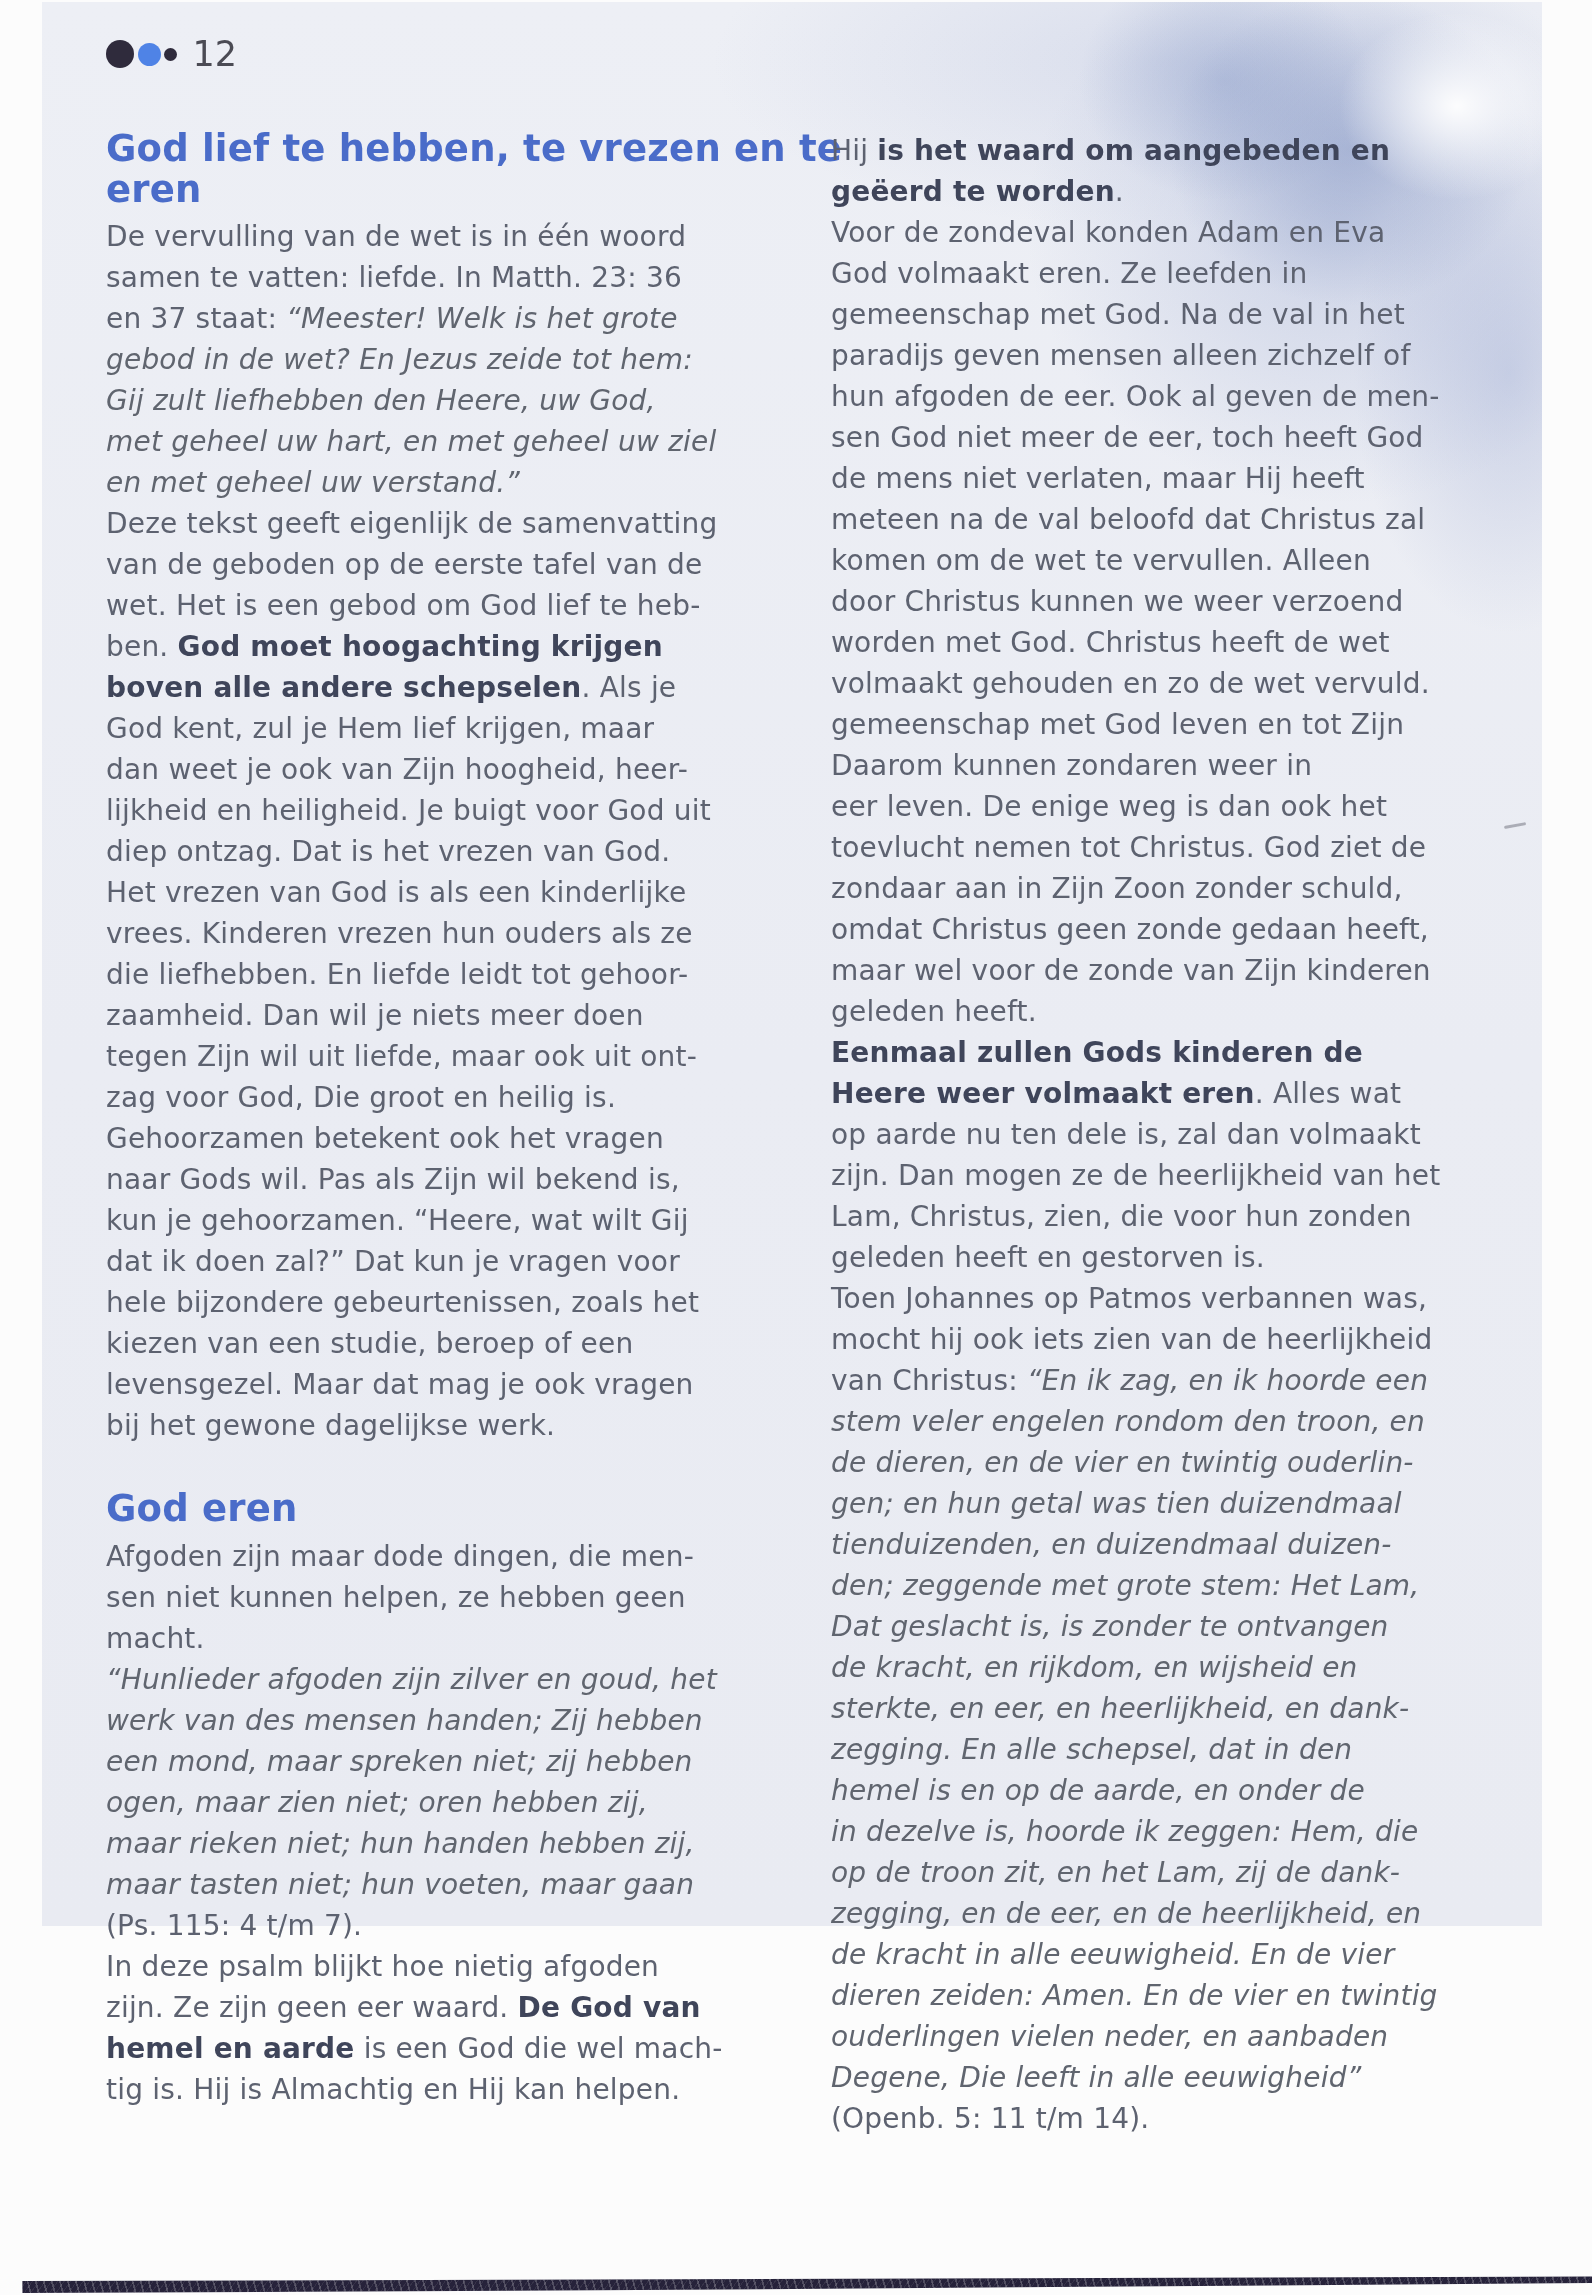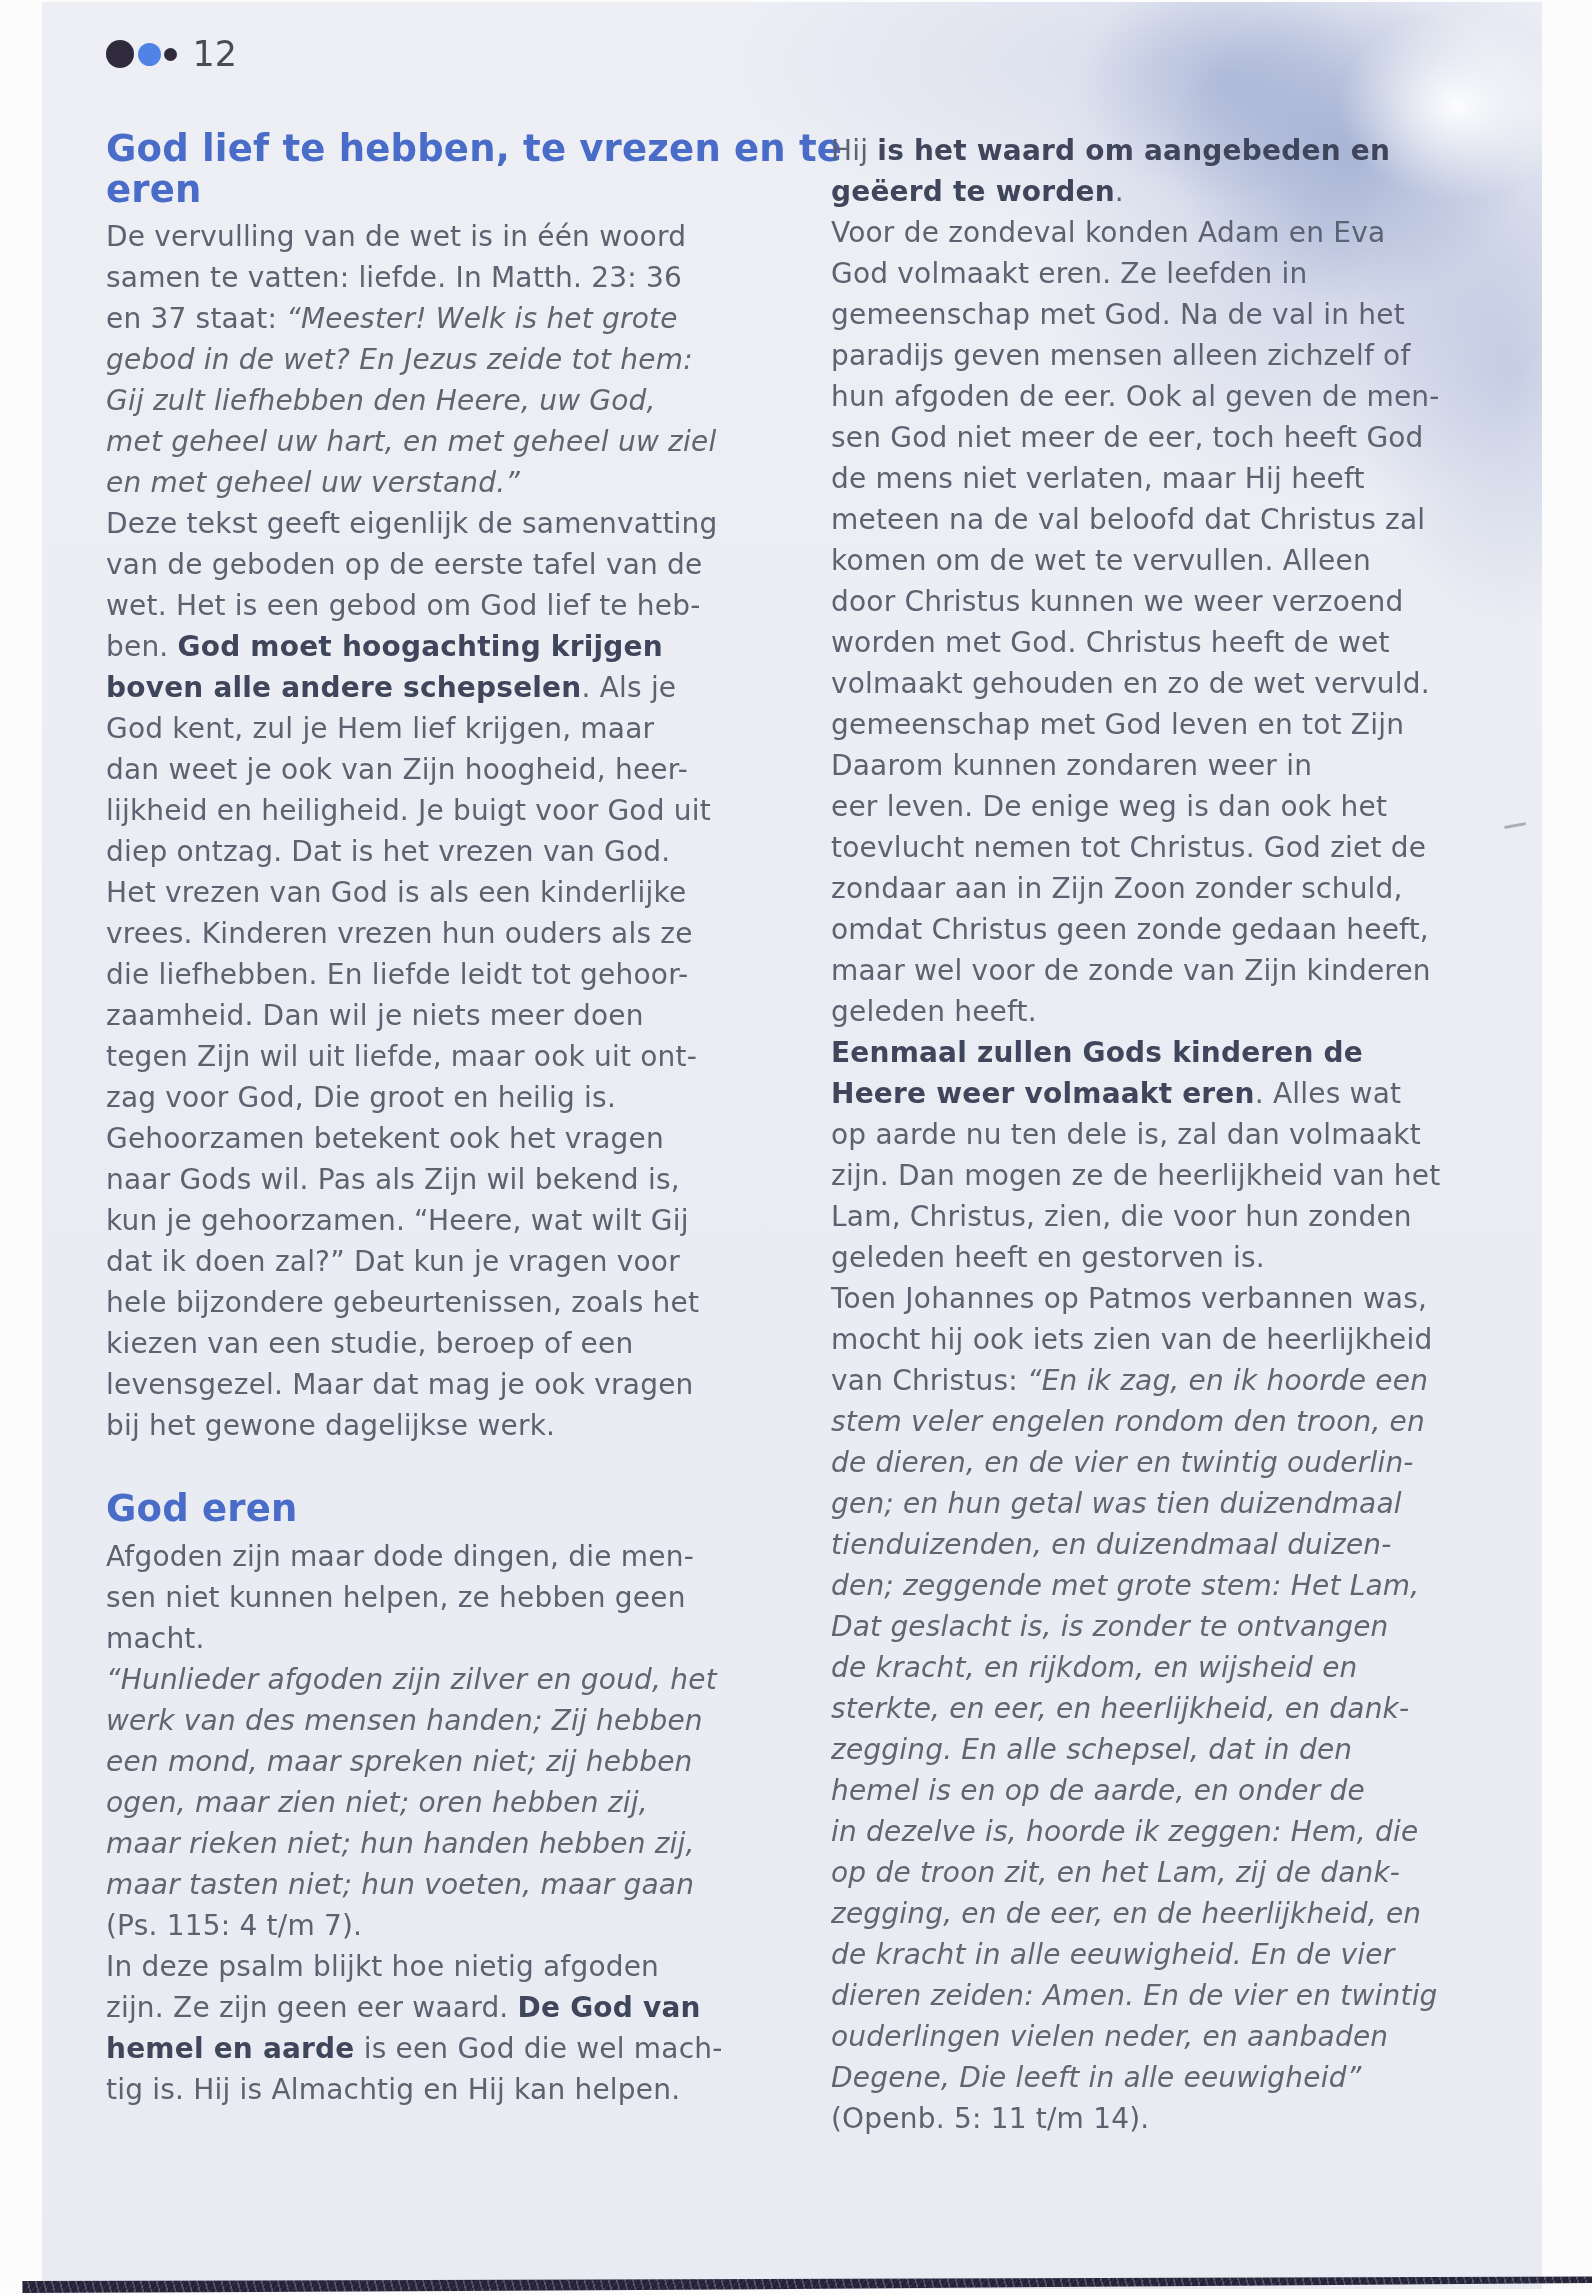--- a/index.html
+++ b/index.html
@@ -7,21 +7,21 @@
     position:relative;
     width:1592px;height:2295px;
     overflow:hidden;
     background:#fcfcfc;
     font-family:"DejaVu Sans",sans-serif;
   }
   
   .paper{
     position:absolute;
     left:42px;top:1.7px;
-    width:1500px;height:2287px;
+    width:1500px;height:1924px;
     background-color:#eaecf3;
     background-image:
       radial-gradient(ellipse 173px 138px at 1415px 104px, rgba(255,255,255,0.95), rgba(255,255,255,0) 68%),
       radial-gradient(ellipse 259px 224px at 1307px 147px, rgba(120,140,190,0.45), rgba(120,140,190,0) 70%),
       radial-gradient(ellipse 207px 173px at 1182px 78px,  rgba(128,148,196,0.38), rgba(128,148,196,0) 70%),
       radial-gradient(ellipse 216px 362px at 1467px 371px, rgba(138,154,202,0.34), rgba(138,154,202,0) 72%),
       radial-gradient(ellipse 414px 371px at 1294px 224px, rgba(134,151,200,0.32), rgba(134,151,200,0) 75%),
       radial-gradient(ellipse 604px 224px at 1122px 60px,  rgba(148,162,206,0.22), rgba(148,162,206,0) 75%),
       linear-gradient(180deg,#edeff5 0%,#eaecf3 55%,#e9ebf2 100%);
   }

